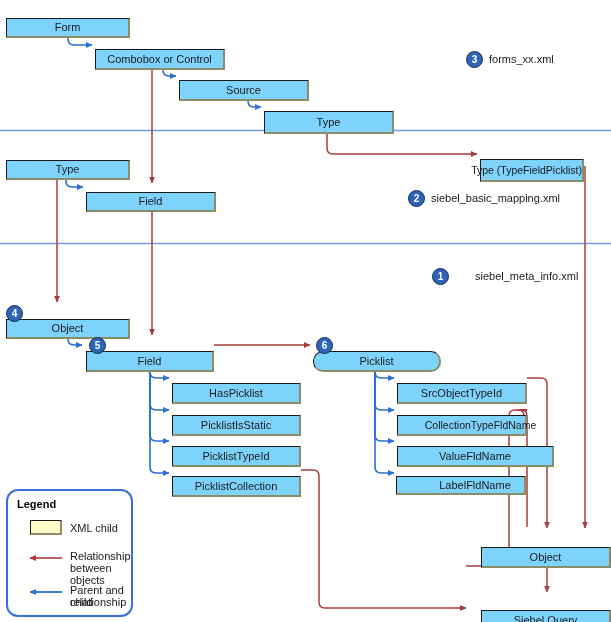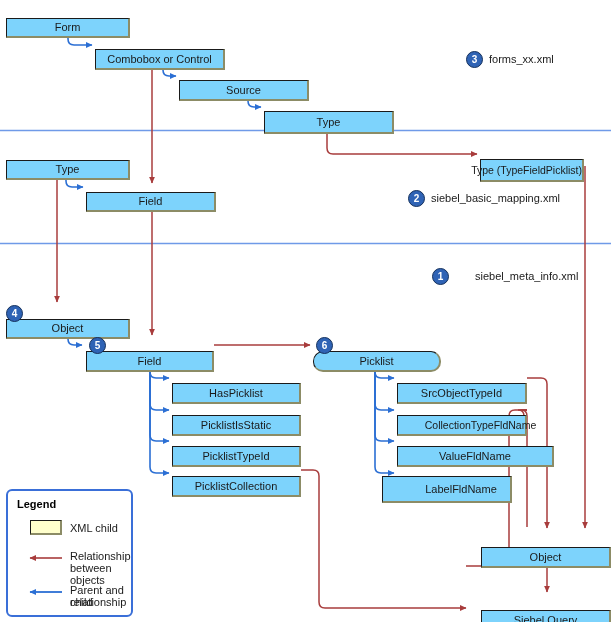--- a/index.html
+++ b/index.html
@@ -40,21 +40,21 @@
     position:absolute;
     font-size:11px;
     color:#1a1a1a;
     white-space:nowrap;
   }
 
   #legend{
     position:absolute;
     left:6px;top:489px;width:127px;height:128px;
     border:2px solid #3a6fd8;
-    border-radius:6px;
+    border-radius:12px;
     background:#ffffff;
     box-sizing:border-box;
     z-index:5;
   }
   #legend .title{
     position:absolute;left:9px;top:7px;
     font-size:11px;font-weight:bold;color:#000;
   }
   #legend .swatch{
     position:absolute;left:22px;top:29px;width:32px;height:15px;
@@ -194,21 +194,21 @@
 
   <div class="node" style="left:397px;top:367px;width:130px;height:21px;">
     <span>SrcObjectTypeId</span>
   </div>
   <div class="node" style="left:397px;top:399px;width:130px;height:21px;padding-left:38px;">
     <span style="font-size:10.5px;">CollectionTypeFldName</span>
   </div>
   <div class="node" style="left:397px;top:430px;width:157px;height:21px;">
     <span>ValueFldName</span>
   </div>
-  <div class="node" style="left:382px;top:460px;width:130px;height:27px;padding-left:29px;">
+  <div class="node" style="left:396px;top:460px;width:130px;height:19px;padding-left:29px;">
     <span>LabelFldName</span>
   </div>
 
   <div class="node" style="left:481px;top:531px;width:130px;height:21px;">
     <span>Object</span>
   </div>
 
   <div class="node" style="left:481px;top:594px;width:130px;height:21px;">
     <span>Siebel Query</span>
   </div>

